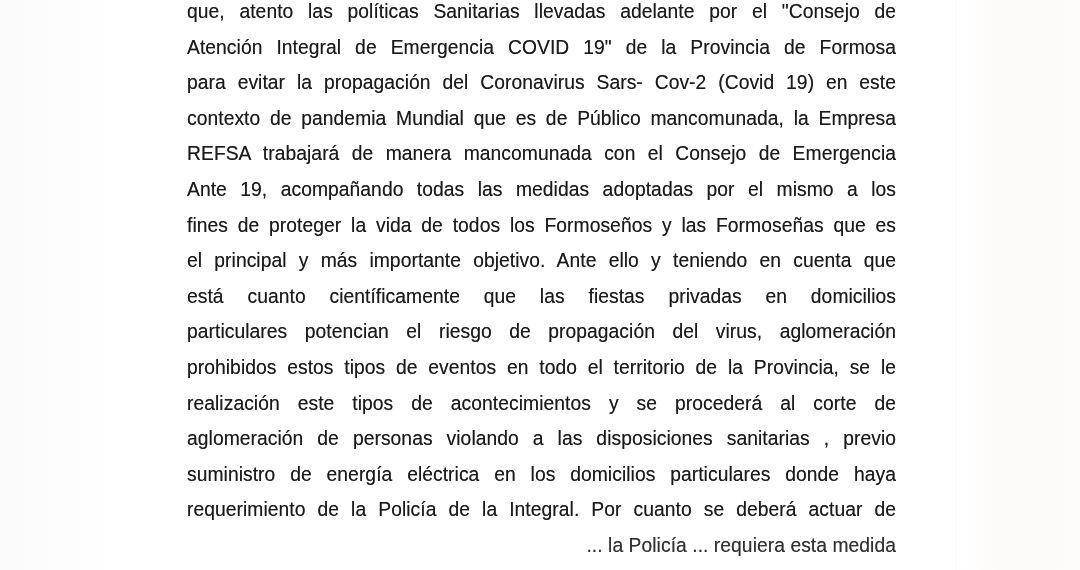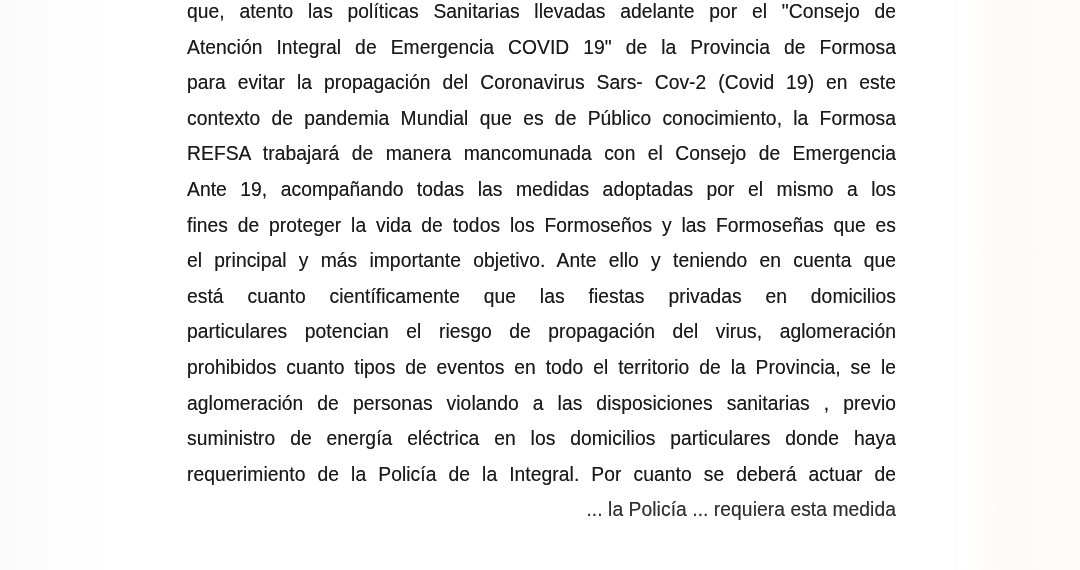--- a/index.html
+++ b/index.html
@@ -52,26 +52,27 @@
   </style>
 </head>
 <body>
 
 <div class="page">
   <div class="edge-shadow"></div>
   <div class="text-block">
     <div class="line">que, atento las políticas Sanitarias llevadas adelante por el "Consejo de</div>
     <div class="line">Atención Integral de Emergencia COVID 19" de la Provincia de Formosa</div>
     <div class="line">para evitar la propagación del Coronavirus Sars- Cov-2 (Covid 19)  en este</div>
-    <div class="line">contexto de pandemia Mundial que es de Público conocimiento, la Formosa</div>
+    <div class="line">contexto de pandemia Mundial que es de Público mancomunada, la Empresa</div>
     <div class="line">REFSA trabajará de manera mancomunada con el Consejo de Emergencia</div>
     <div class="line">Ante 19, acompañando todas las medidas adoptadas por el mismo a los</div>
     <div class="line">fines de proteger la vida de todos los Formoseños y las Formoseñas que es</div>
     <div class="line">el principal y más importante objetivo. Ante ello y teniendo en cuenta que</div>
     <div class="line">está cuanto científicamente que las fiestas privadas en domicilios</div>
     <div class="line">particulares potencian el riesgo de propagación del virus, aglomeración</div>
-    <div class="line">prohibidos cuanto tipos de eventos en todo el territorio de la Provincia, se le</div>
+    <div class="line">prohibidos estos tipos de eventos en todo el territorio de la Provincia, se le</div>
+    <div class="line">realización este tipos de acontecimientos y se procederá al corte de</div>
     <div class="line">aglomeración de personas violando a las disposiciones sanitarias , previo</div>
     <div class="line">suministro de energía eléctrica en los domicilios particulares donde haya</div>
     <div class="line">requerimiento de la Policía de la Integral. Por cuanto se deberá actuar de</div>
     <div class="line partial">... la Policía ... requiera  esta  medida</div>
   </div>
 </div>
 
 </body></html>

